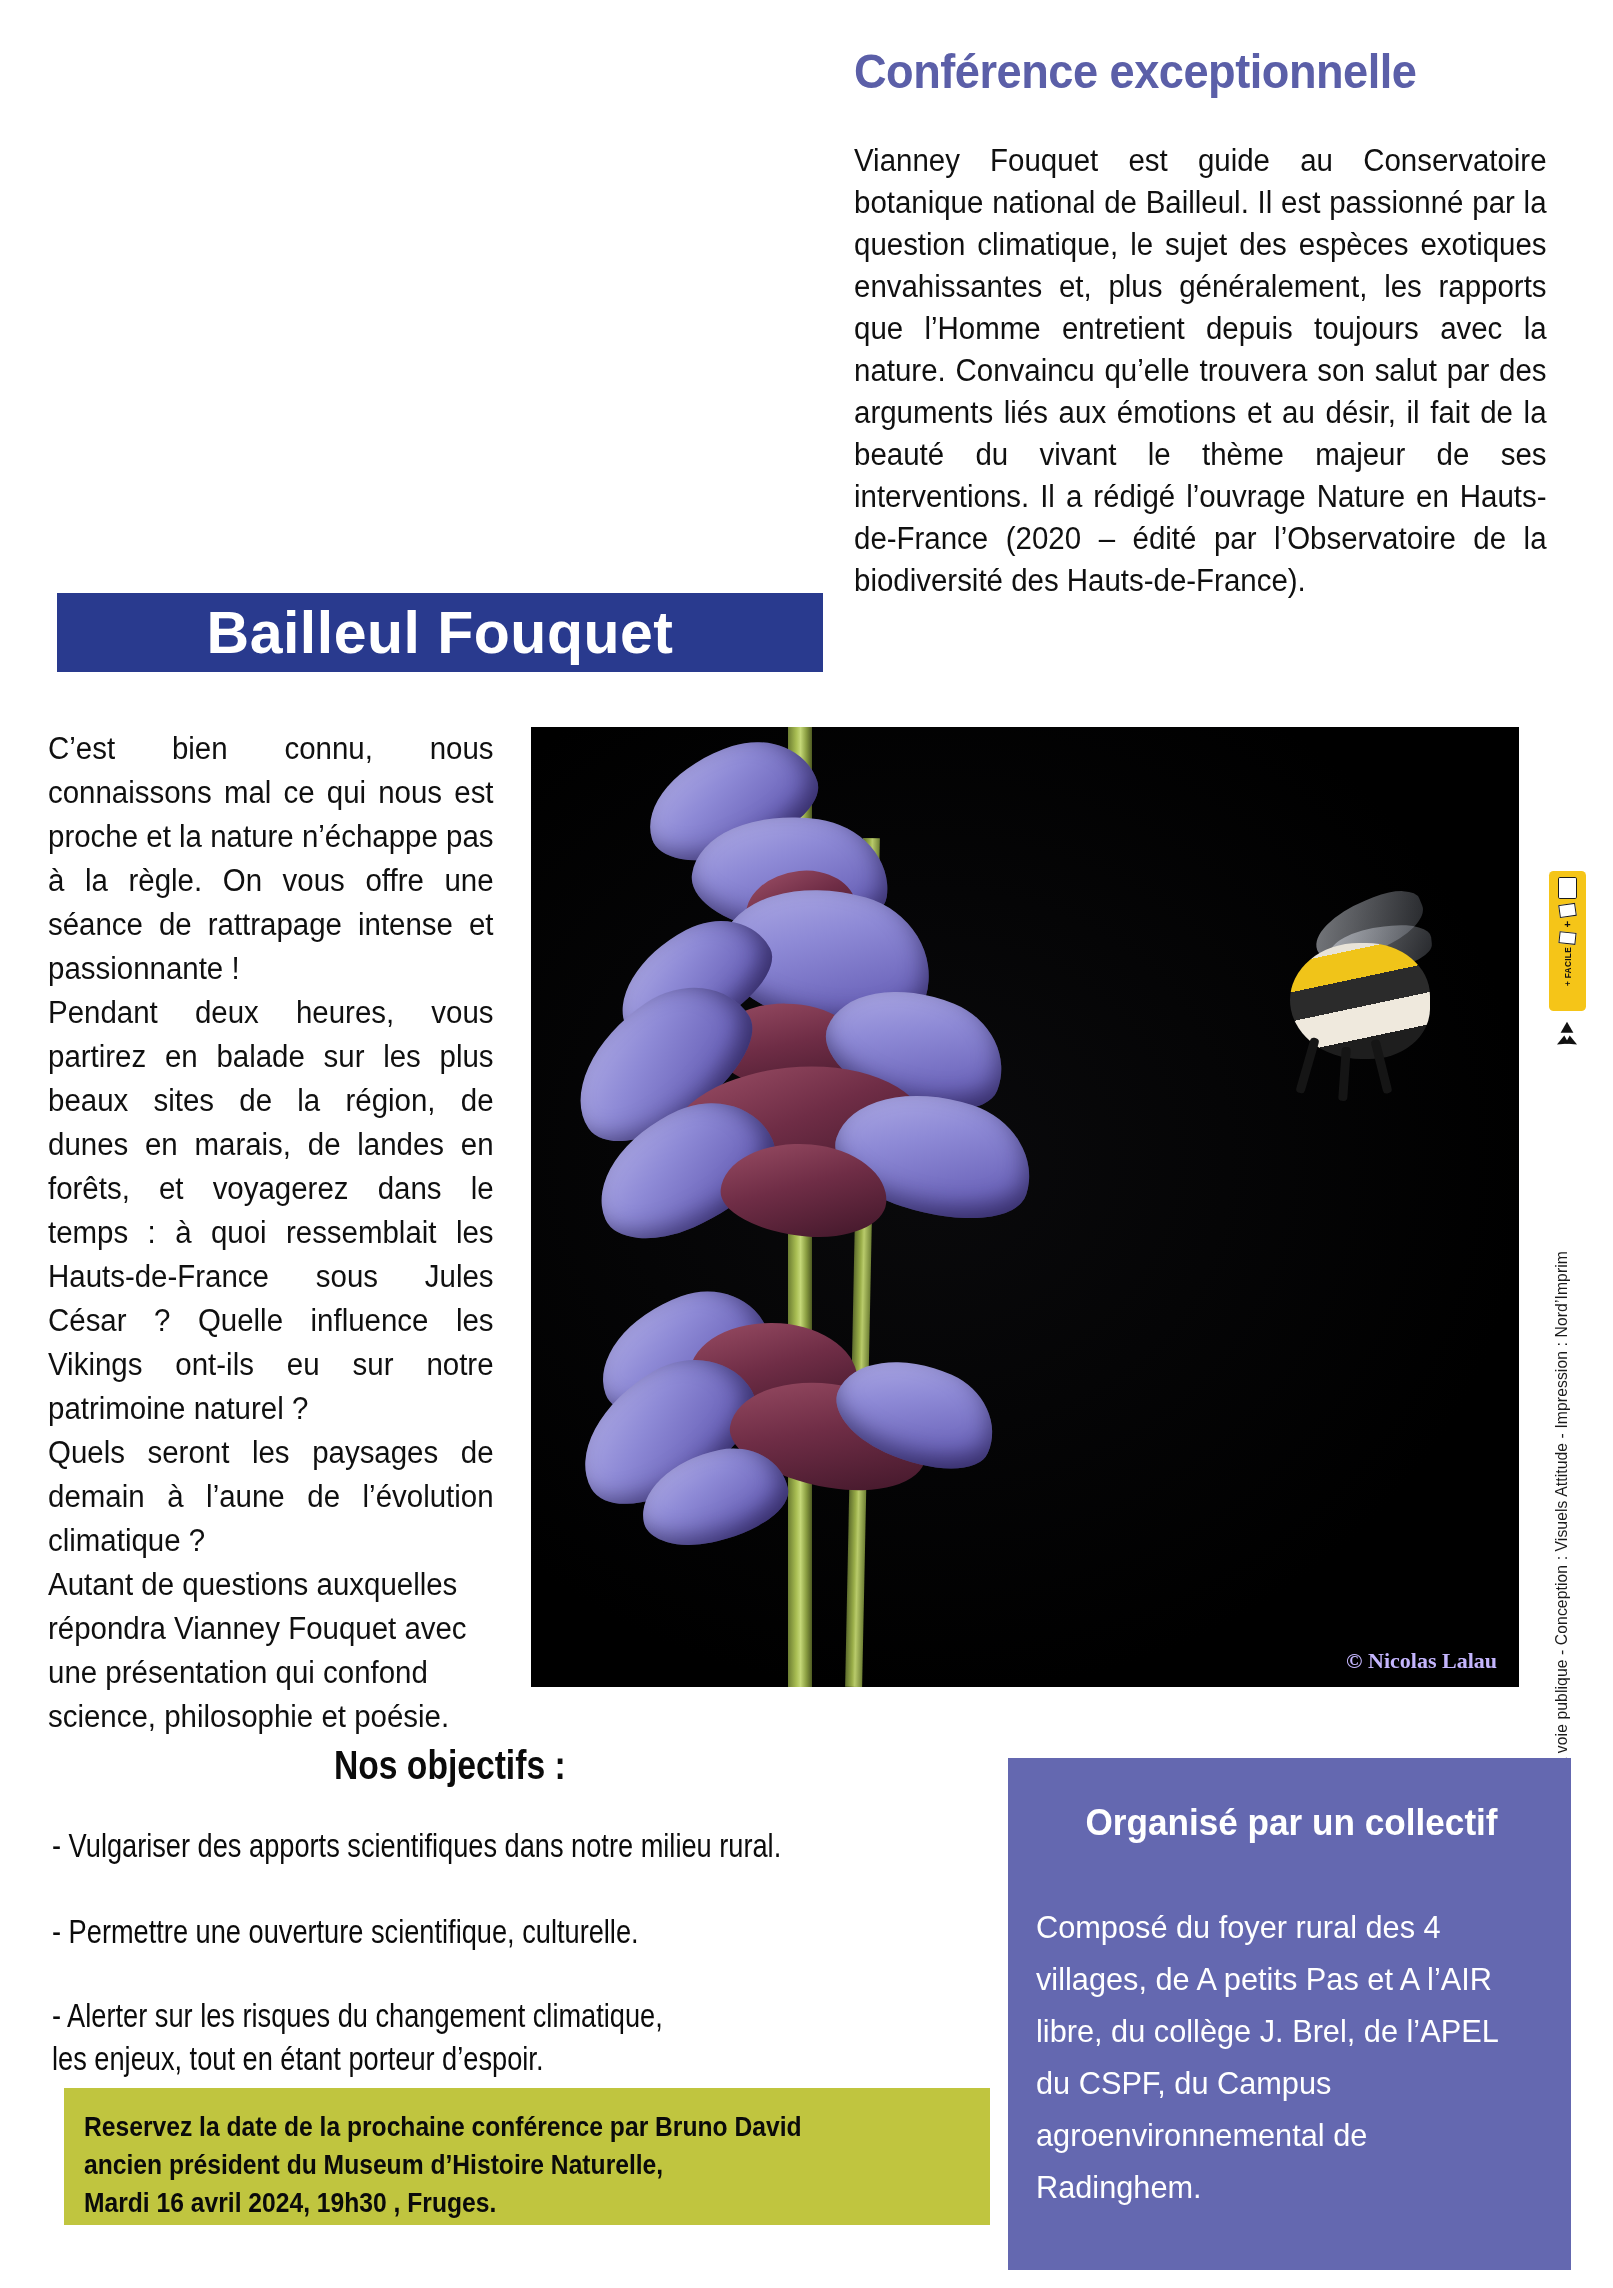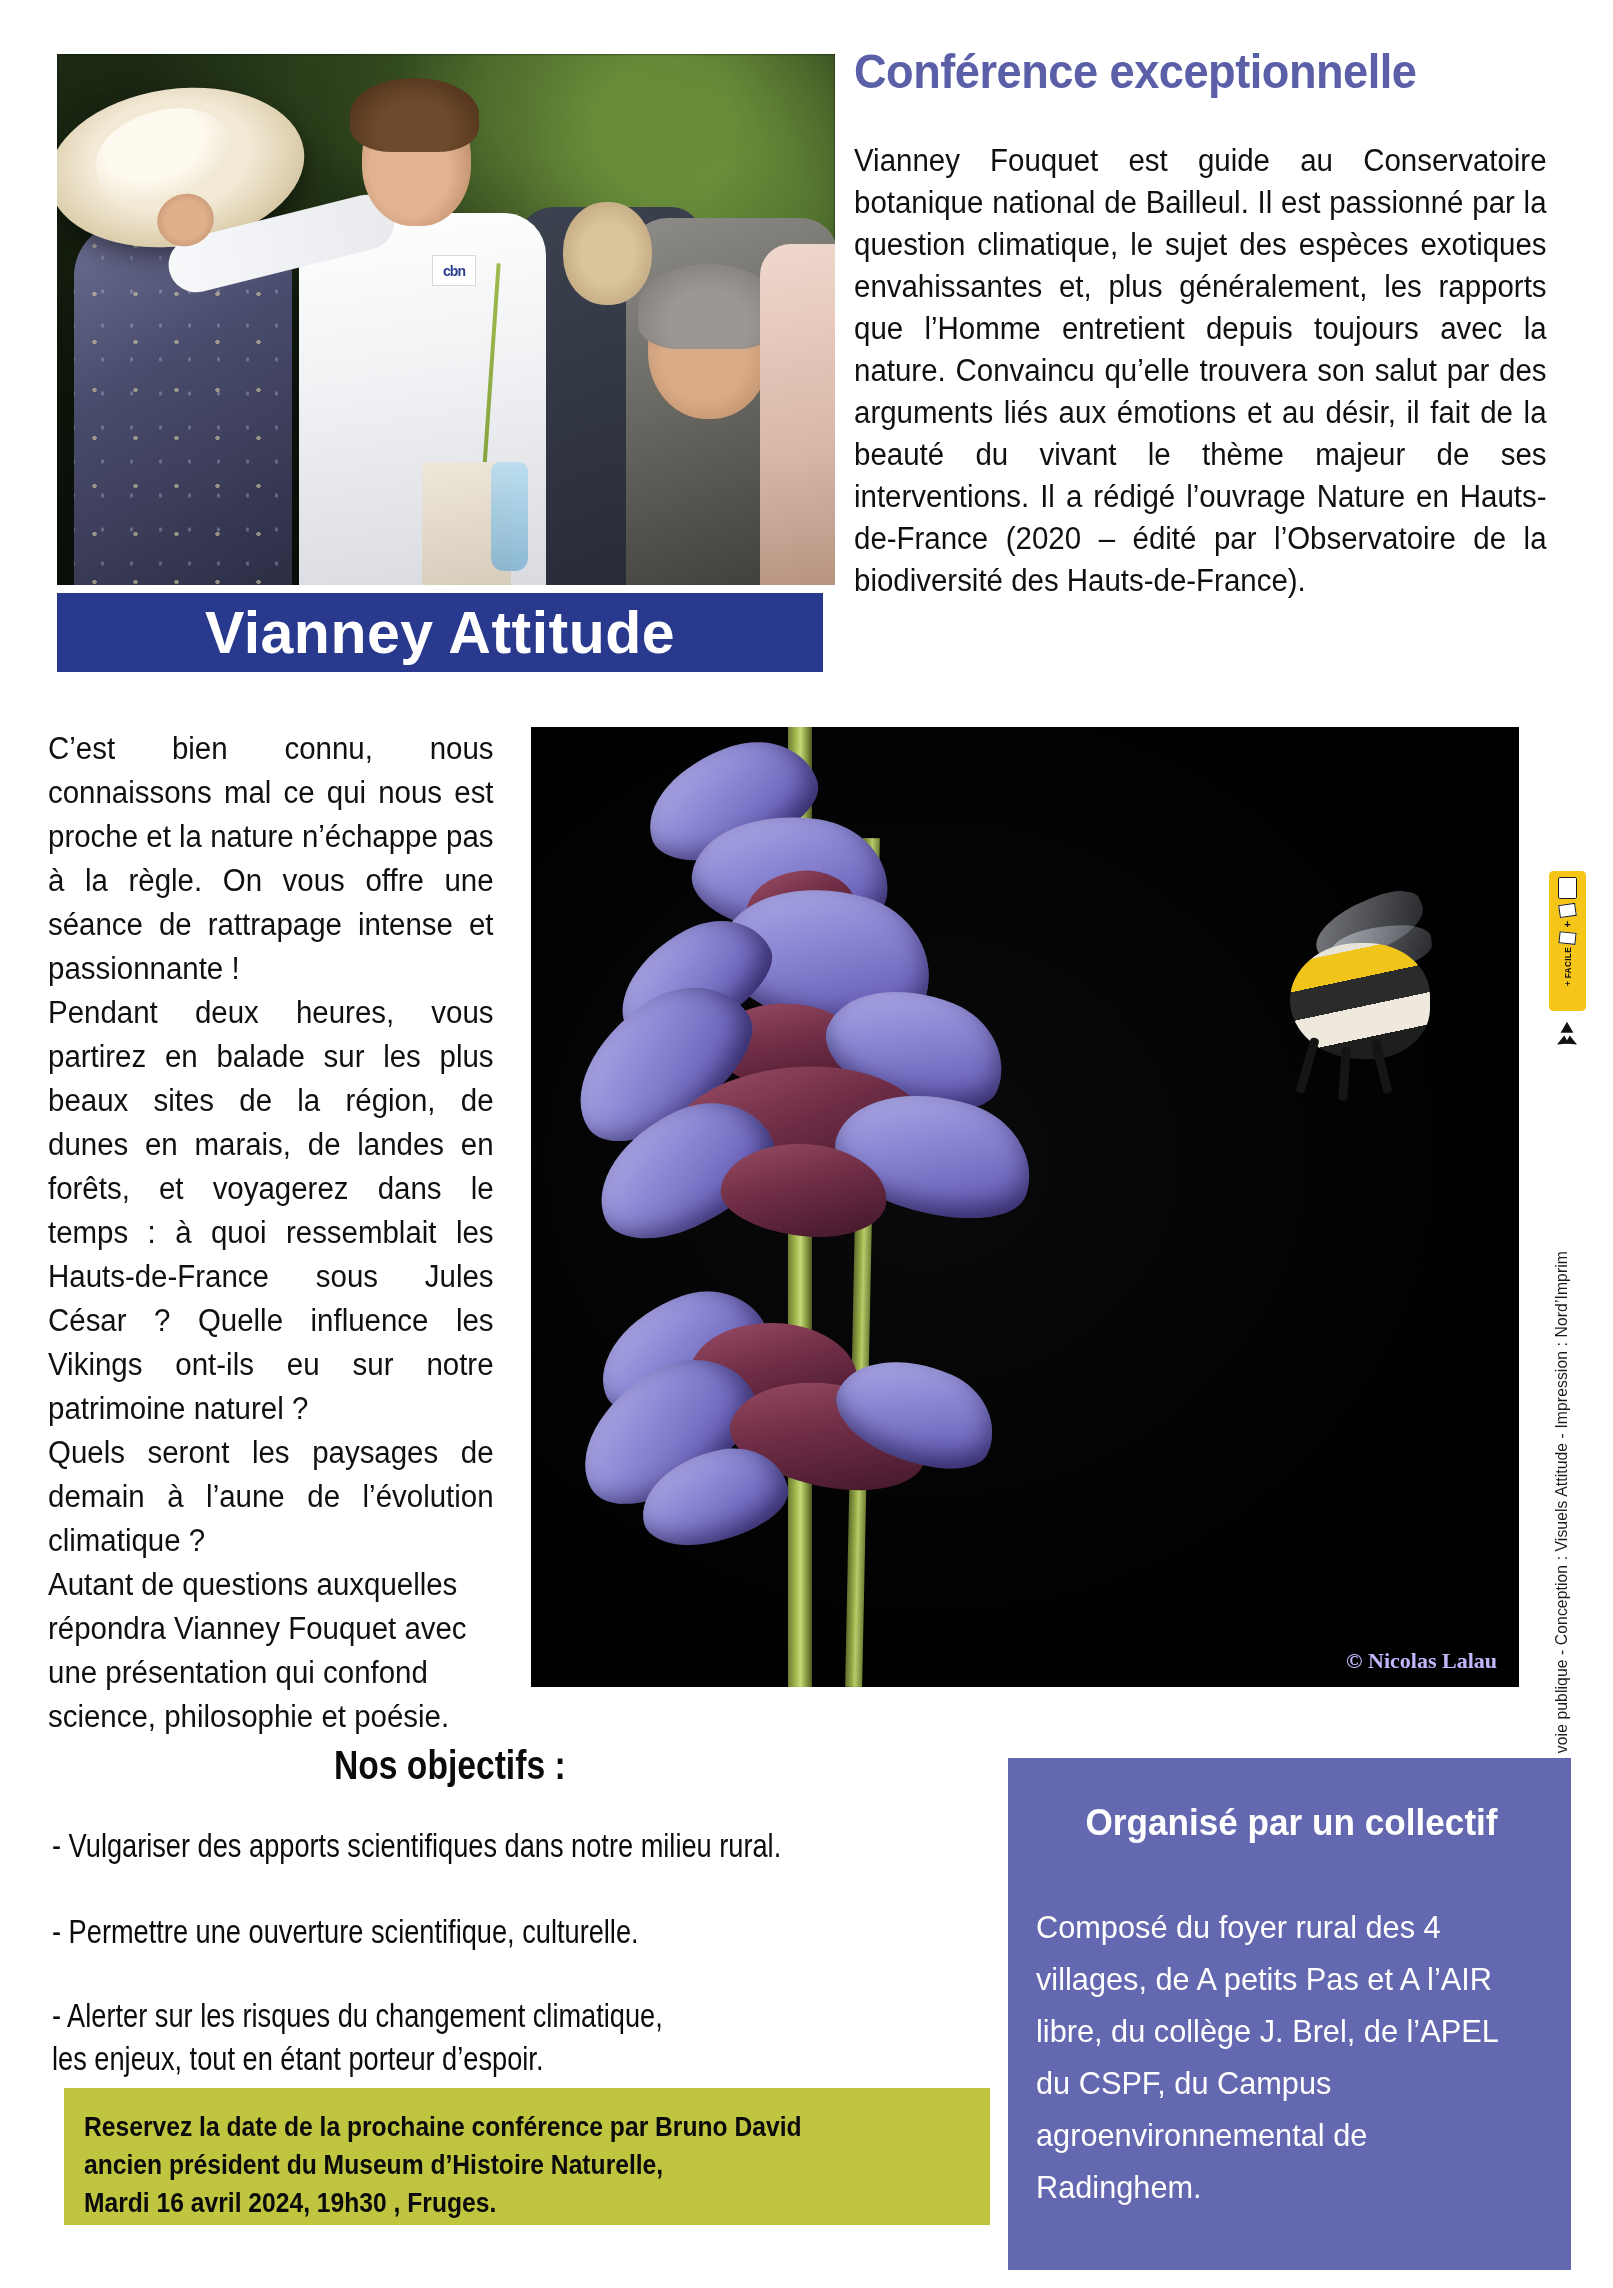--- a/index.html
+++ b/index.html
@@ -372,47 +372,23 @@
     transform:scaleX(0.96);
     transform-origin:left top;
   }
   .purple-body p:last-child { text-align:left; }
 </style>
 </head>
 <body>
 
 <div class="page">
 
-  <div class="portrait-photo">
-    <div class="pp-bg"></div>
-    <div class="pp-person-a">
-      <div class="pp-person-a-dots"></div>
-    </div>
-    <div class="pp-hat">
-      <div class="pp-hat-crown"></div>
-    </div>
-    <div class="pp-person-b"></div>
-    <div class="pp-person-d"></div>
-    <div class="pp-person-d-head"></div>
-    <div class="pp-person-d-hair"></div>
-    <div class="pp-person-e"></div>
-    <div class="pp-man-body"></div>
-    <div class="pp-person-c-head"></div>
-    <div class="pp-man-arm"></div>
-    <div class="pp-man-hand"></div>
-    <div class="pp-man-head"></div>
-    <div class="pp-man-hair"></div>
-    <div class="pp-logo-badge">cbn</div>
-    <div class="pp-stem"></div>
-    <div class="pp-bag"></div>
-    <div class="pp-bottle"></div>
-  </div>
 
   <div class="name-banner">
-    <span>Vianney Attitude</span>
+    <span>Bailleul Fouquet</span>
   </div>
 
   <div class="headline">Conférence exceptionnelle</div>
 
   <div class="intro-para">Vianney Fouquet est guide au Conservatoire botanique national de Bailleul. Il est passionné par la question climatique, le sujet des espèces exotiques envahissantes et, plus généralement, les rapports que l’Homme entretient depuis toujours avec la nature. Convaincu qu’elle trouvera son salut par des arguments liés aux émotions et au désir, il fait de la beauté du vivant le thème majeur de ses interventions. Il a rédigé l’ouvrage Nature en Hauts-de-France (2020 – édité par l’Observatoire de la biodiversité des Hauts-de-France).</div>
 
   <div class="left-column">
     <p>C’est bien connu, nous connaissons mal ce qui nous est proche et la nature n’échappe pas à la règle. On vous offre une séance de rattrapage intense et passionnante !</p>
     <p>Pendant deux heures, vous partirez en balade sur les plus beaux sites de la région, de dunes en marais, de landes en forêts, et voyagerez dans le temps : à quoi ressemblait les Hauts-de-France sous Jules César ? Quelle influence les Vikings ont-ils eu sur notre patrimoine naturel ?</p>
     <p>  Quels seront les paysages de demain à l’aune de l’évolution climatique ?</p>

